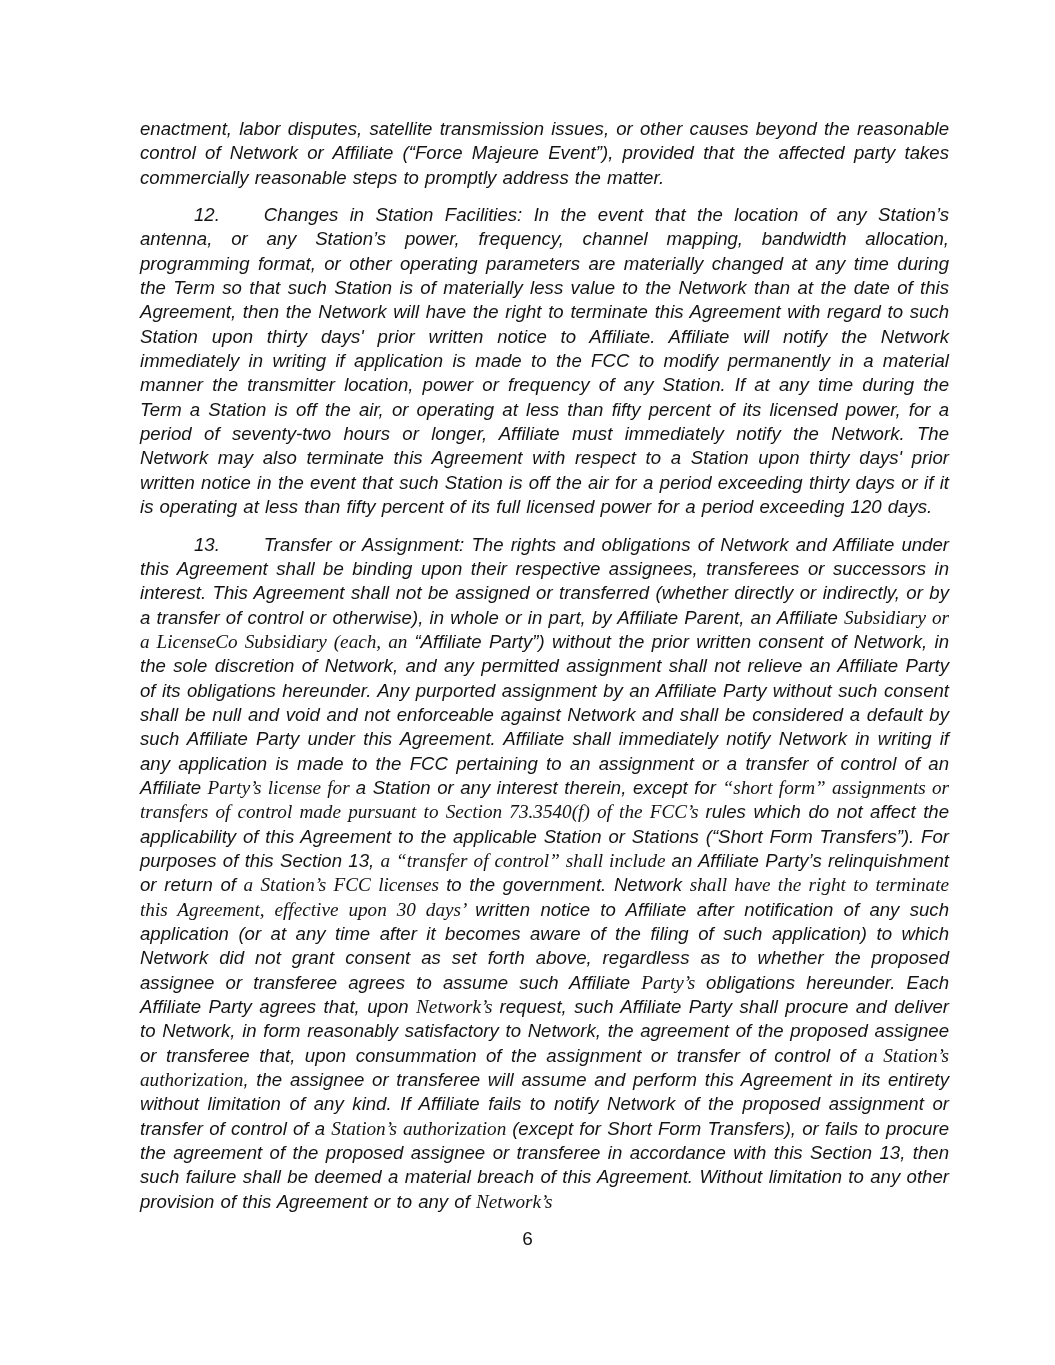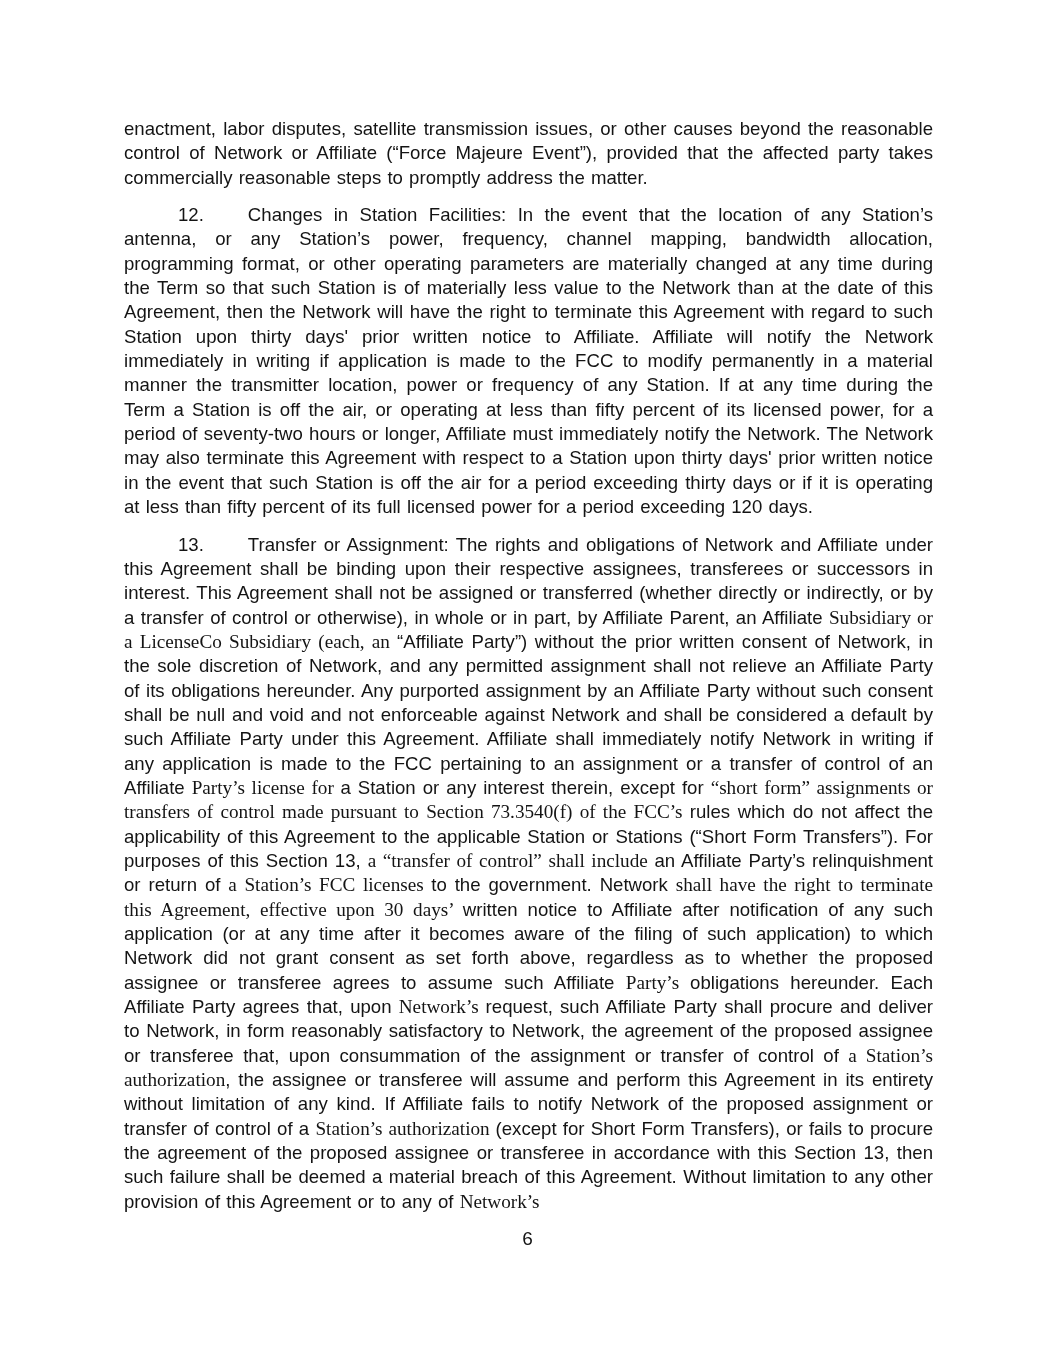--- a/index.html
+++ b/index.html
@@ -11,23 +11,24 @@
     position: relative;
     width: 1055px;
     height: 1365px;
     background: #ffffff;
     color: #141414;
     font-family: "Liberation Sans", sans-serif;
     overflow: hidden;
   }
   .text-block {
     position: absolute;
-    left: 124px;
+    left: 140px;
     top: 117px;
     width: 809px;
+    font-style: italic;
   }
   .para {
     margin: 0 0 13px 0;
     text-align: justify;
     font-size: 18.6px;
     line-height: 24.35px;
     word-spacing: 1px;
   }
   .para.indented {
     text-indent: 54px;

